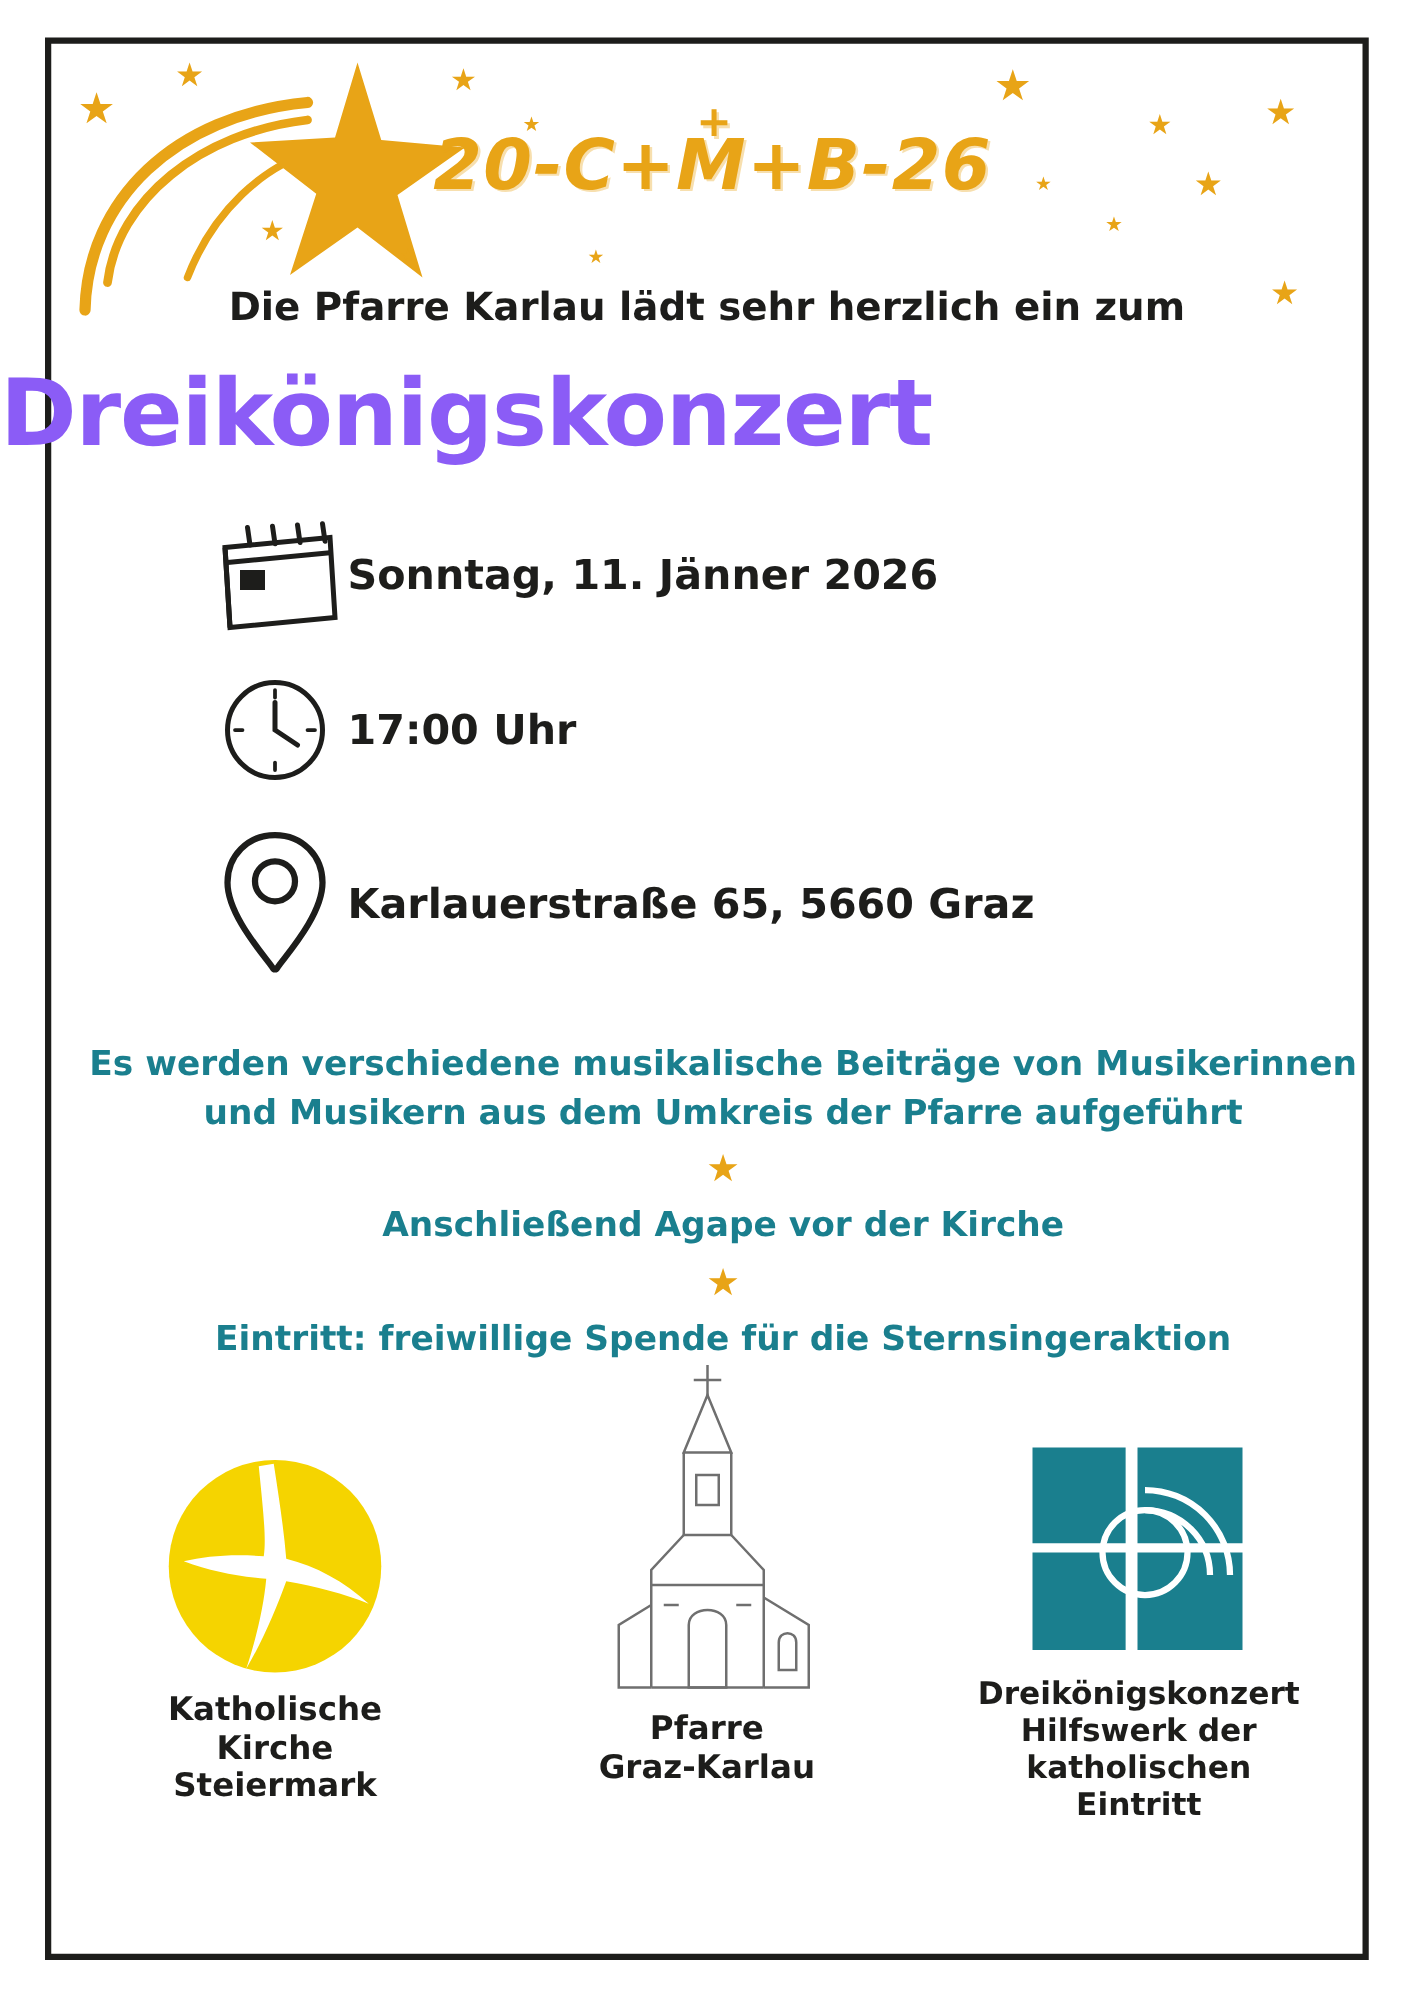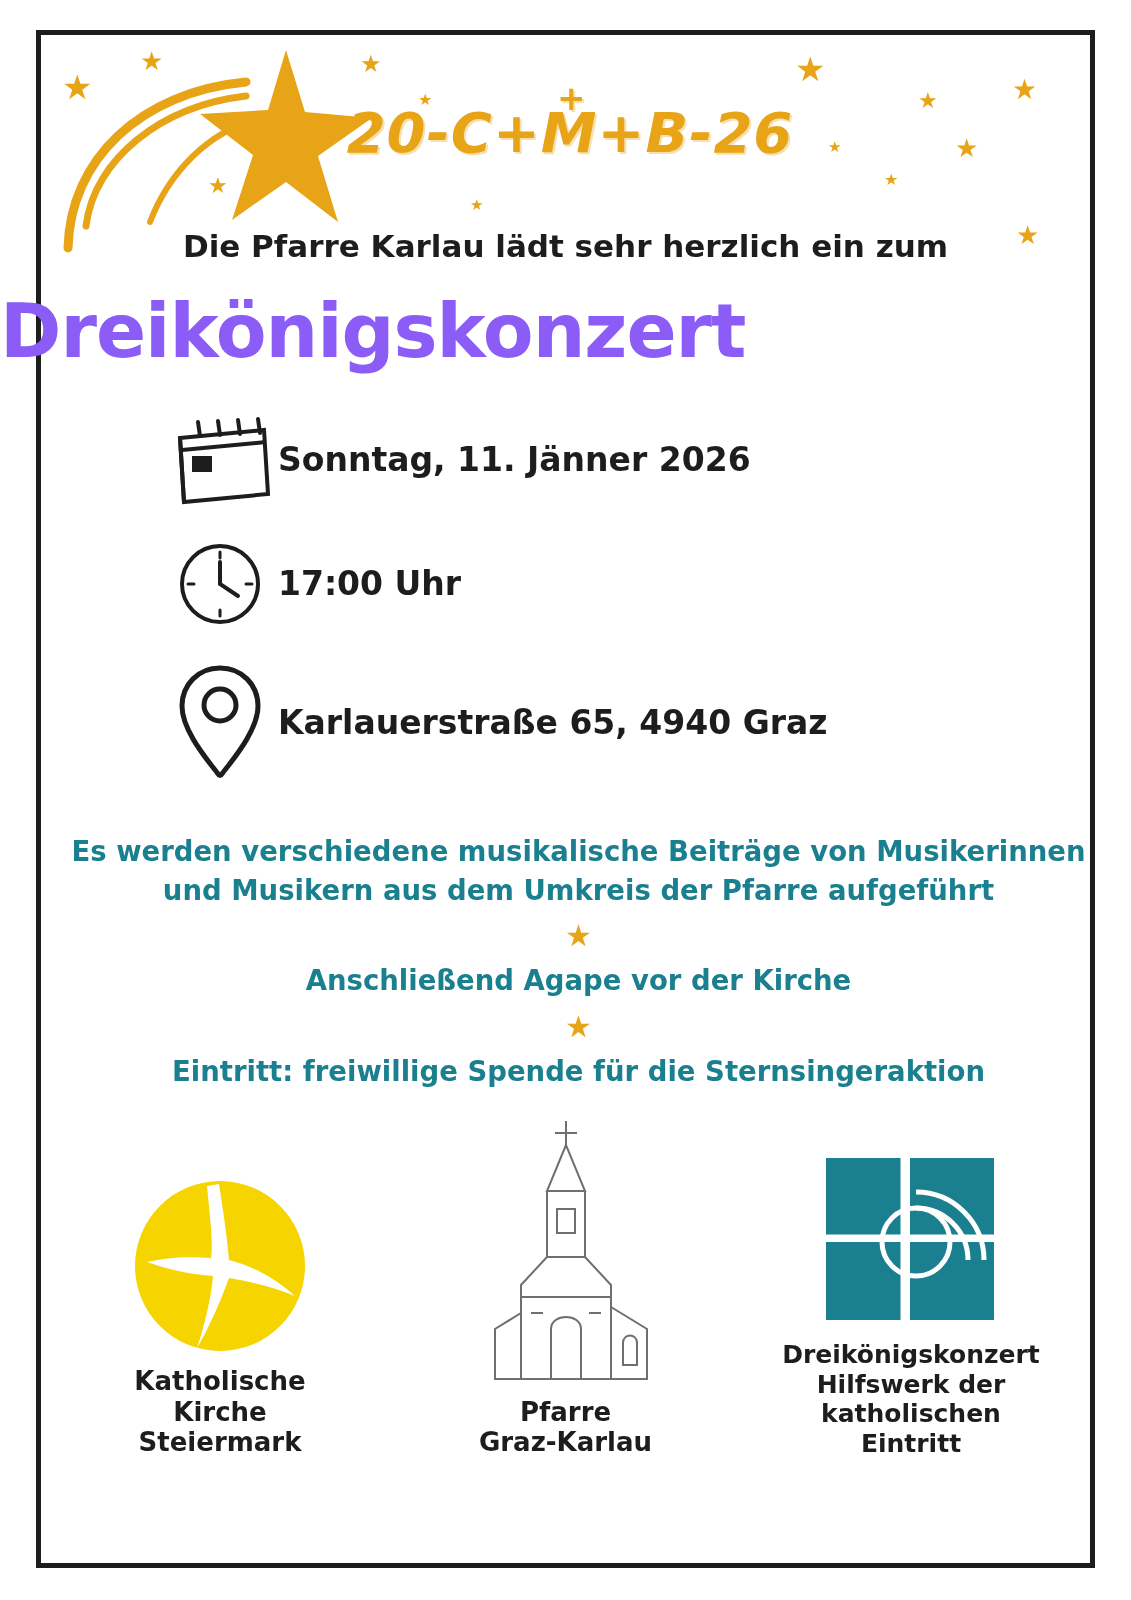--- a/index.html
+++ b/index.html
@@ -135,21 +135,21 @@
     line-height: 1;
   }
   
   .logos {
     position: absolute;
     left: 60px;
     top: 1110px;
     width: 1011px;
     display: flex;
     justify-content: space-between;
-    align-items: flex-end;
+    align-items: center;
   }
   .logo-col {
     width: 320px;
     text-align: center;
   }
   .logo-art {
     height: 220px;
     display: flex;
     align-items: flex-end;
     justify-content: center;
@@ -239,21 +239,21 @@
     </div>
 
     <div class="row">
       <div class="ico">
         <svg width="108" height="126" viewBox="0 0 108 126" xmlns="http://www.w3.org/2000/svg">
           <path d="M52 8 C30 8 14 25 14 46 C14 72 43 104 50 114 C51 116 53 116 54 114 C61 104 90 72 90 46 C90 25 74 8 52 8 Z" fill="none" stroke="#1d1d1b" stroke-width="5"></path>
           <circle cx="52" cy="45" r="16" fill="none" stroke="#1d1d1b" stroke-width="5"></circle>
         </svg>
       </div>
       <div class="txt">
-        <div>Karlauerstraße 65, 4940 Graz</div>
+        <div>Karlauerstraße 65, 5660 Graz</div>
       </div>
     </div>
   </div>
 
   <div class="teal-block">
     <p>Es werden verschiedene musikalische Beiträge von Musikerinnen</p>
     <p>und Musikern aus dem Umkreis der Pfarre aufgeführt</p>
     <div class="sep">★</div>
     <p>Anschließend Agape vor der Kirche</p>
     <div class="sep">★</div>

